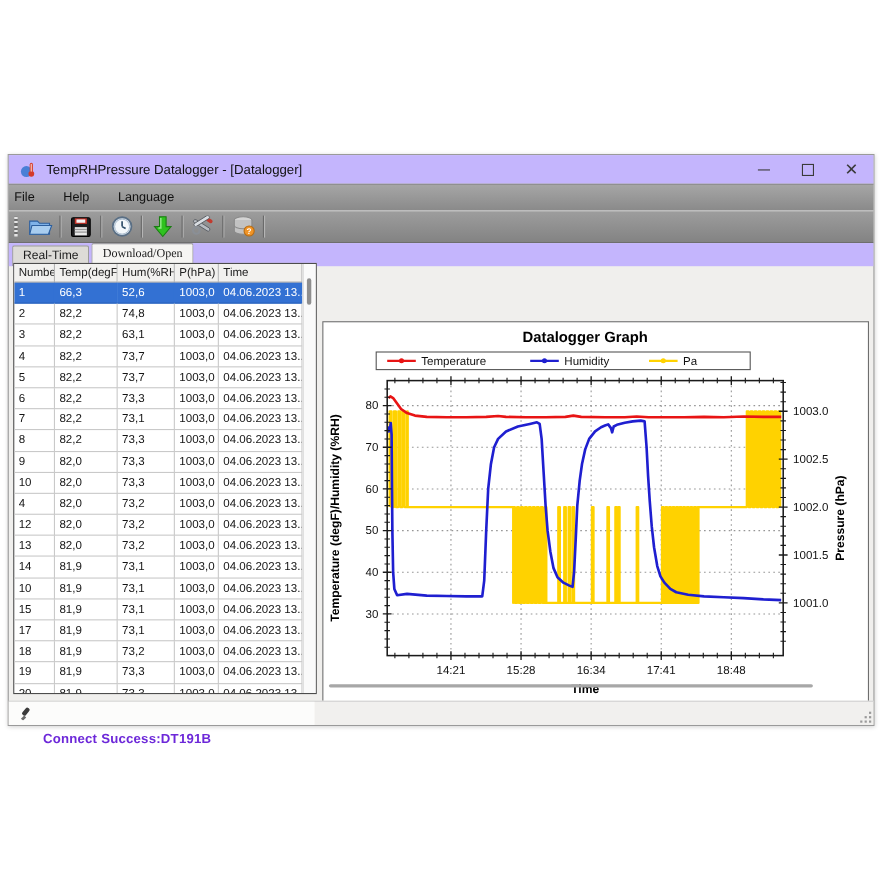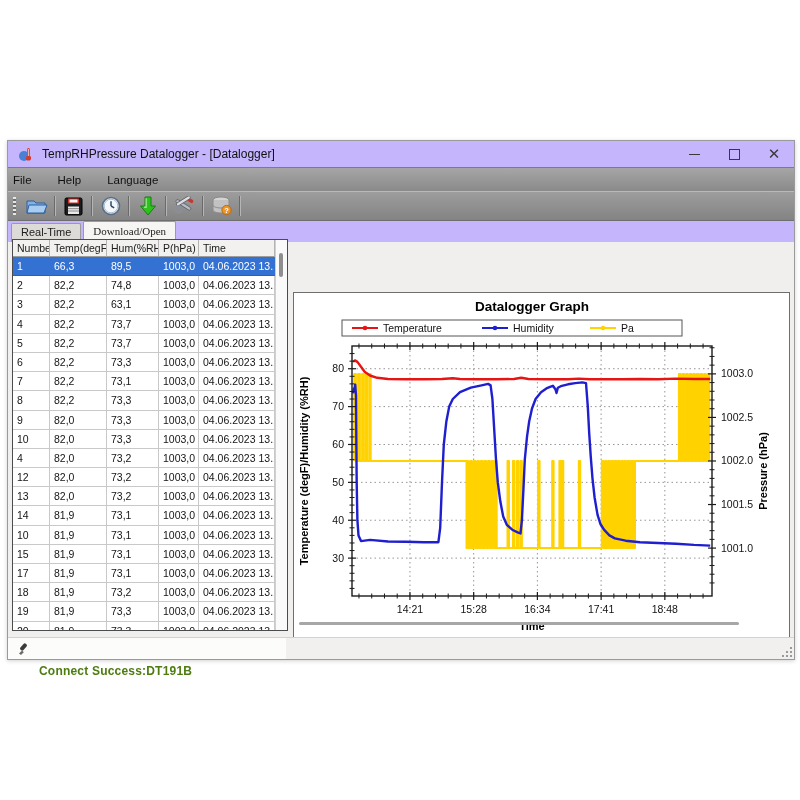--- a/index.html
+++ b/index.html
@@ -63,21 +63,21 @@
              border:1px solid #79a8d8;border-radius:2px;padding:2px 9px 3px 9px;}
   .graph-panel{position:absolute;left:285px;top:122px;width:497px;height:354px;background:#ffffff;
                border:1px solid #6e6e6e;box-sizing:border-box;margin-top:29px;}
   .hscroll-line{position:absolute;left:291px;top:481px;width:440px;height:3px;background:#a7a7a7;border-radius:2px;}
 
   
   .statusbar{position:absolute;left:0;bottom:0;width:100%;height:21px;background:#f1f0ee;
              border-top:1px solid #d2d2d2;display:flex;align-items:center;}
   .status-left{height:100%;width:278px;background:#fcfcfb;display:flex;align-items:center;
                padding-left:9px;box-sizing:border-box;gap:9px;}
-  .status-text{font-size:12px;font-weight:bold;color:#4d7c0f;letter-spacing:.2px;margin-top:44px;}
+  .status-text{font-size:12px;font-weight:bold;color:#6d28d9;letter-spacing:.2px;margin-top:44px;}
   .resize-grip{position:absolute;right:2px;bottom:2px;width:10px;height:10px;}
   .resize-grip i{position:absolute;width:2px;height:2px;background:#9a9a9a;}
   svg text{font-family:"Liberation Sans",sans-serif;}
 </style>
 </head>
 <body>
 
 <div class="window">
 
   <div class="titlebar">
@@ -173,21 +173,21 @@
           <div class="th">Number</div>
           <div class="th">Temp(degF)</div>
           <div class="th">Hum(%RH)</div>
           <div class="th">P(hPa)</div>
           <div class="th">Time</div>
         </div>
       <div id="tbl-rows">
           <div class="trow selected">
             <div class="td">1</div>
             <div class="td">66,3</div>
-            <div class="td">89,5</div>
+            <div class="td">52,6</div>
             <div class="td">1003,0</div>
             <div class="td">04.06.2023 13...</div>
           </div>
           <div class="trow">
             <div class="td">2</div>
             <div class="td">82,2</div>
             <div class="td">74,8</div>
             <div class="td">1003,0</div>
             <div class="td">04.06.2023 13...</div>
           </div>

